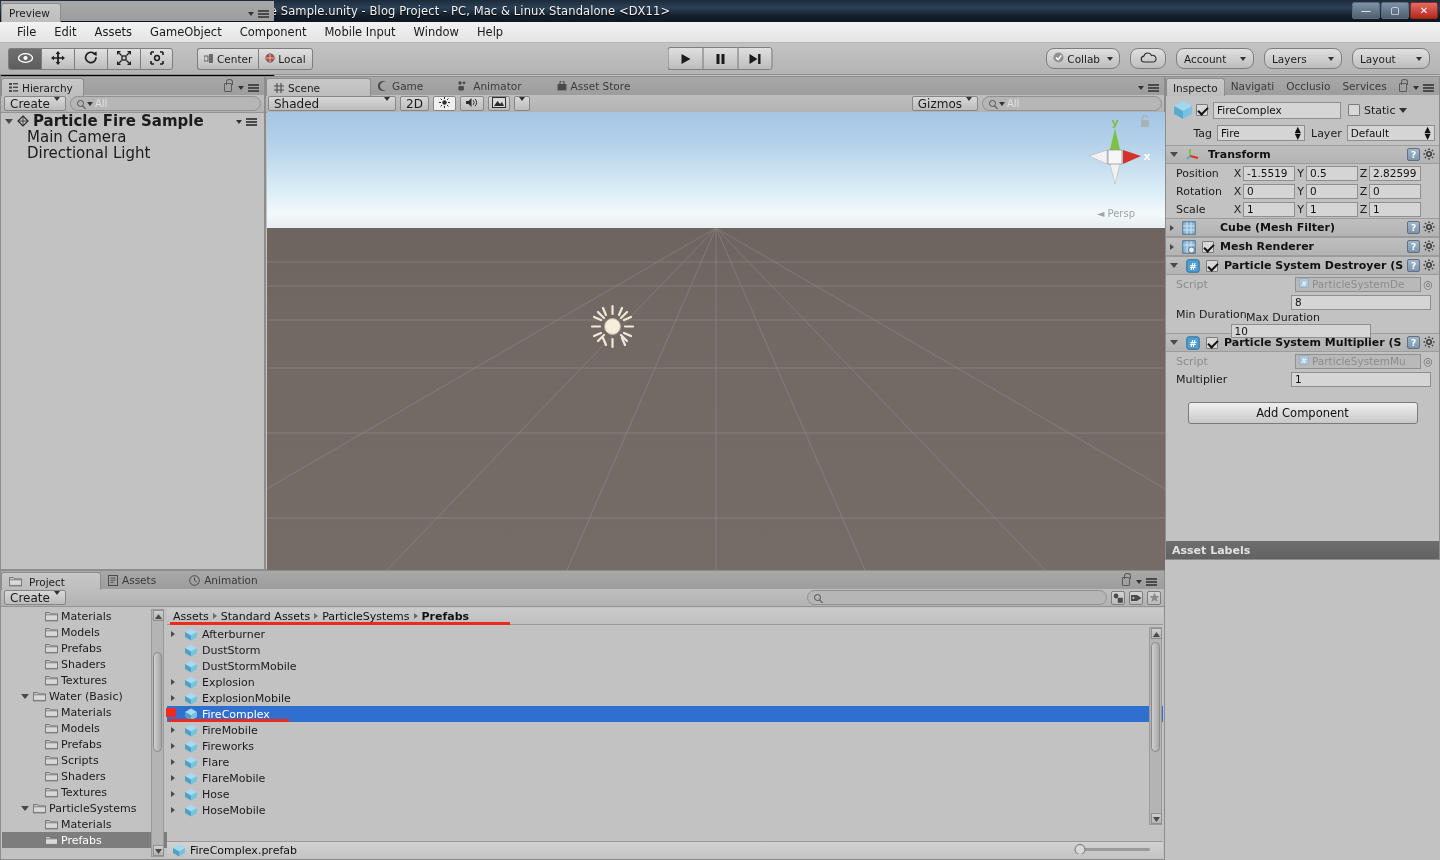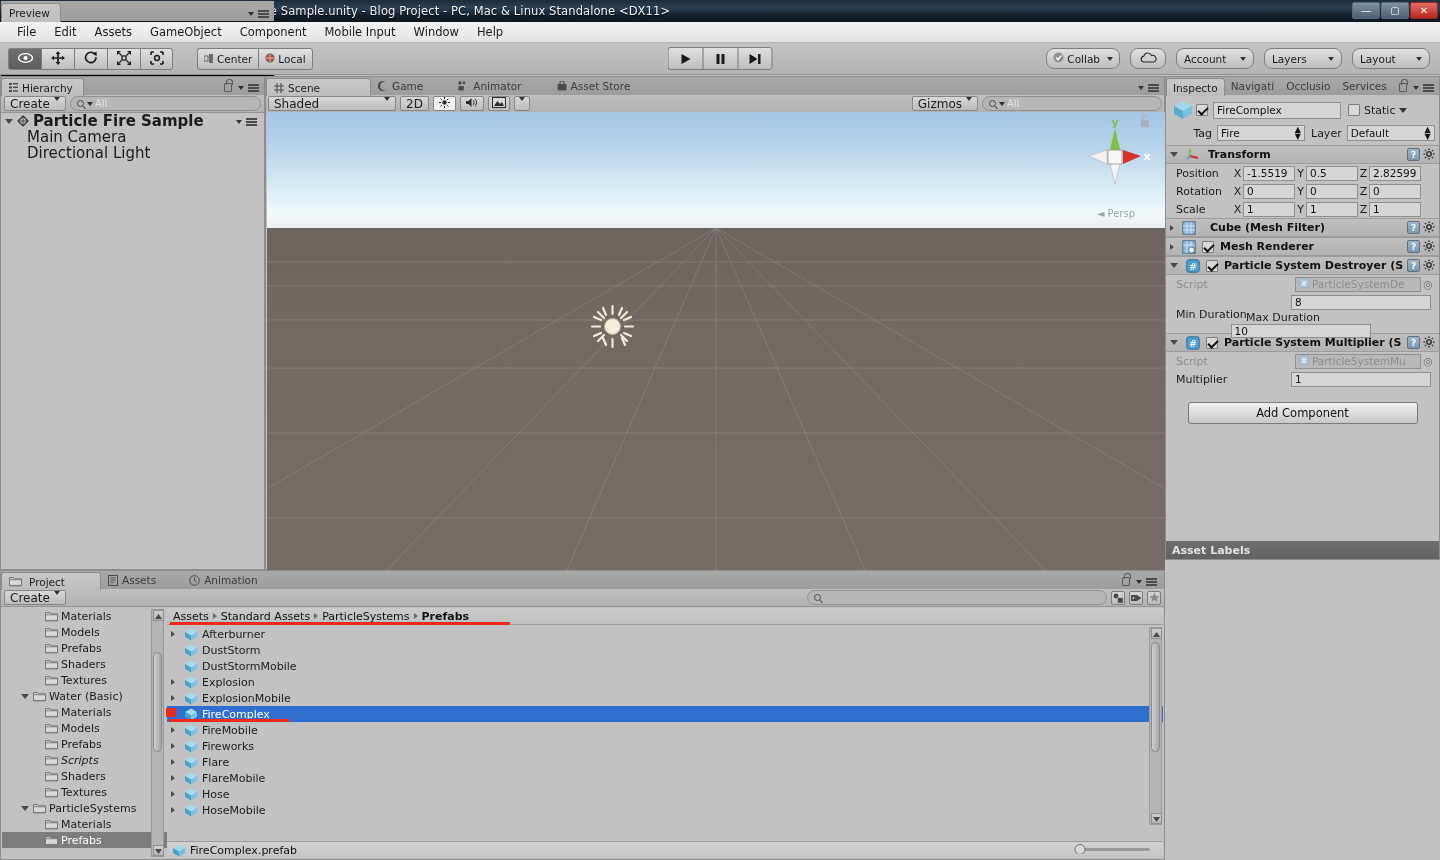--- a/index.html
+++ b/index.html
@@ -590,21 +590,21 @@
 
     <div id="components">
         <div class="cmpheader">
           <span class="tri"></span>
           <span style="display:flex">
             <svg width="14" height="14" viewBox="0 0 14 14">
               <rect x="0.8" y="0.8" width="12.4" height="12.4" fill="#8fb9d8" stroke="#4a6f8c" stroke-width="1"></rect>
               <path d="M5 1 V13 M9 1 V13 M1 5 H13 M1 9 H13" stroke="#d7e8f4" stroke-width="0.9"></path>
             </svg>
           </span>
-          <span style="margin-left:10px;overflow:hidden;white-space:nowrap;">Cube (Mesh Filter)</span>
+          <span style="margin-left:20px;overflow:hidden;white-space:nowrap;">Cube (Mesh Filter)</span>
           <span class="cmpicons">
             <span class="bookicon">?</span>
             <span class="gear"><svg width="12" height="12" viewBox="0 0 12 12">
                 <circle cx="6" cy="6" r="2.2" fill="none" stroke="#3a3a3a" stroke-width="1.6"></circle>
                 <g stroke="#3a3a3a" stroke-width="1.6">
                   <path d="M6 0.5 V2 M6 10 V11.5 M0.5 6 H2 M10 6 H11.5 M2 2 L3 3 M9 9 L10 10 M10 2 L9 3 M2 10 L3 9"></path>
                 </g>
               </svg></span>
           </span>
         </div>
@@ -849,21 +849,21 @@
             </svg></span>
           <span>Models</span>
         </div>
         <div class="prow" style="padding-left: 43px;">
           <span class="folder"><svg width="13" height="11" viewBox="0 0 13 11">
               <path d="M0.5 1.5 h4 l1.2 1.4 h6.8 v7 h-12 z" fill="#c8c8c8" stroke="#6e6e6e" stroke-width="0.9"></path>
               <path d="M0.5 3.8 h12 v5.6 h-12 z" fill="#d9d9d9" stroke="#6e6e6e" stroke-width="0.8"></path>
             </svg></span>
           <span>Prefabs</span>
         </div>
-        <div class="prow" style="padding-left: 43px; font-style: italic;">
+        <div class="prow" style="padding-left: 43px;">
           <span class="folder"><svg width="13" height="11" viewBox="0 0 13 11">
               <path d="M0.5 1.5 h4 l1.2 1.4 h6.8 v7 h-12 z" fill="#c8c8c8" stroke="#6e6e6e" stroke-width="0.9"></path>
               <path d="M0.5 3.8 h12 v5.6 h-12 z" fill="#d9d9d9" stroke="#6e6e6e" stroke-width="0.8"></path>
             </svg></span>
           <span>Scripts</span>
         </div>
         <div class="prow" style="padding-left: 43px;">
           <span class="folder"><svg width="13" height="11" viewBox="0 0 13 11">
               <path d="M0.5 1.5 h4 l1.2 1.4 h6.8 v7 h-12 z" fill="#c8c8c8" stroke="#6e6e6e" stroke-width="0.9"></path>
               <path d="M0.5 3.8 h12 v5.6 h-12 z" fill="#d9d9d9" stroke="#6e6e6e" stroke-width="0.8"></path>

